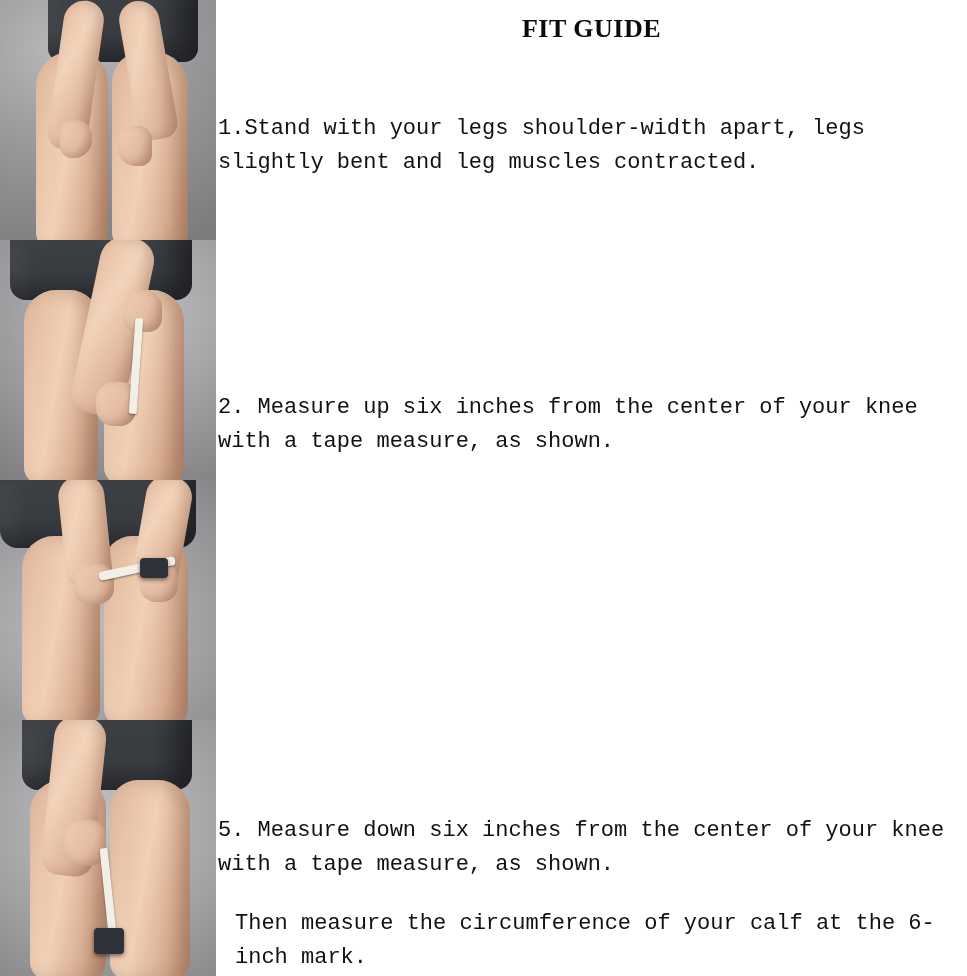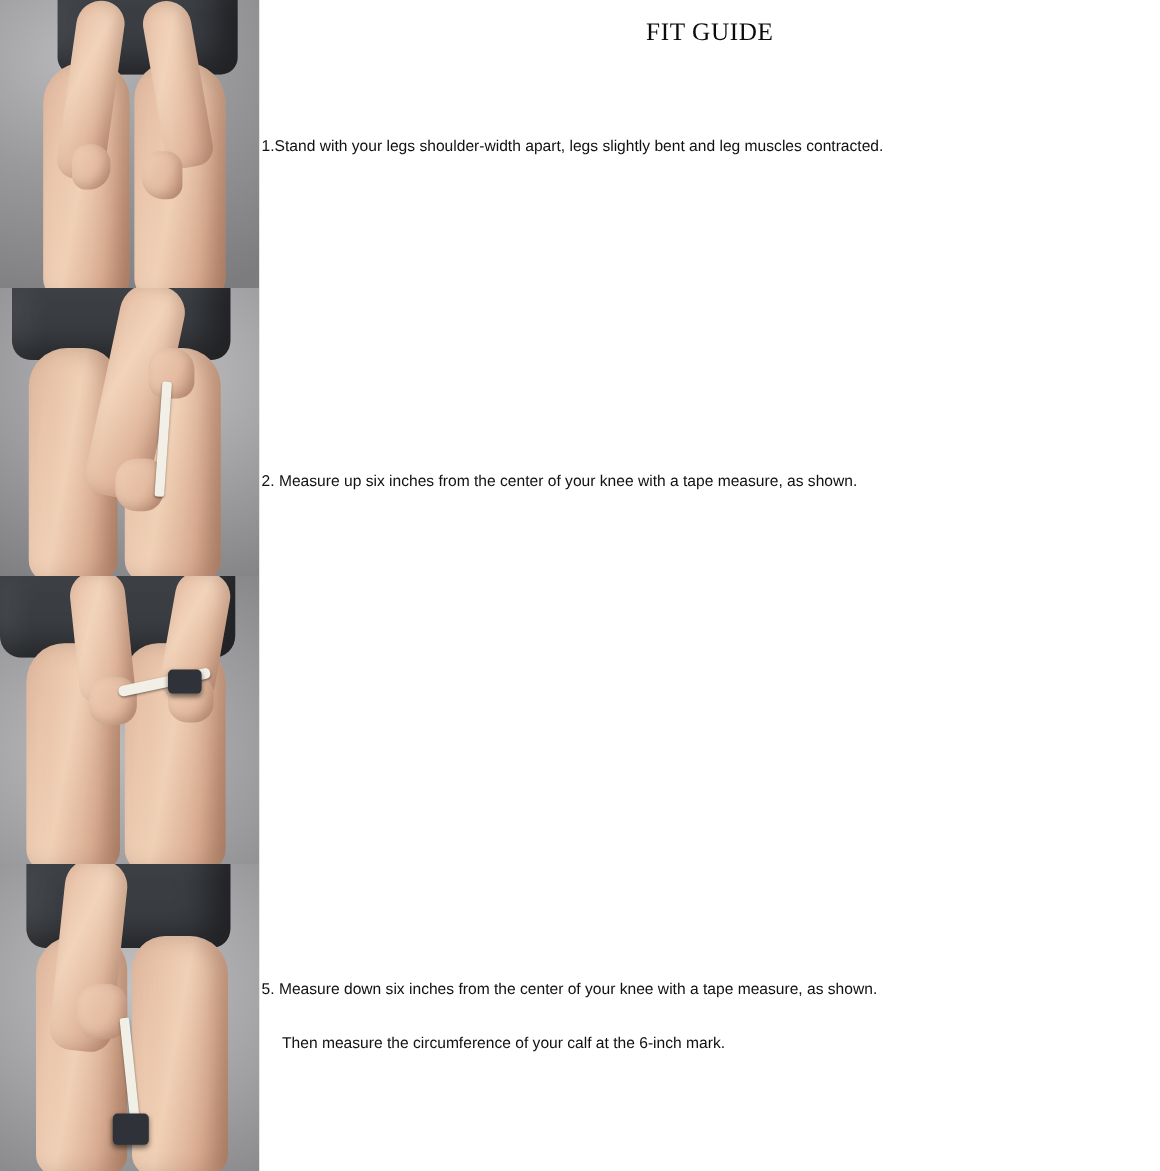--- a/index.html
+++ b/index.html
@@ -102,31 +102,31 @@
     width: 751px;
     height: 976px;
   }
   .title {
     position: absolute;
     top: 14px;
     left: 0;
     width: 751px;
     text-align: center;
     font-family: "Liberation Serif", serif;
-    font-weight: normal;
-    font-size: 21px;
+    font-weight: bold;
+    font-size: 26px;
     letter-spacing: 0.5px;
     color: #0b0b0b;
   }
   .step {
     position: absolute;
     left: 2px;
     width: 748px;
-    font-family: Liberation Sans, sans-serif;
-    font-size: 13px;
+    font-family: Liberation Mono, monospace;
+    font-size: 22px;
     color: #111111;
     line-height: 1.55;
   }
   .step.s1 { top: 112px; }
   .step.s2 { top: 351px; margin-top: 40px; }
   .step.s3 { top: 585px; }
   .step.s4 { top: 814px; }
   .step .line2 {
     display: block;
     padding-left: 17px;

